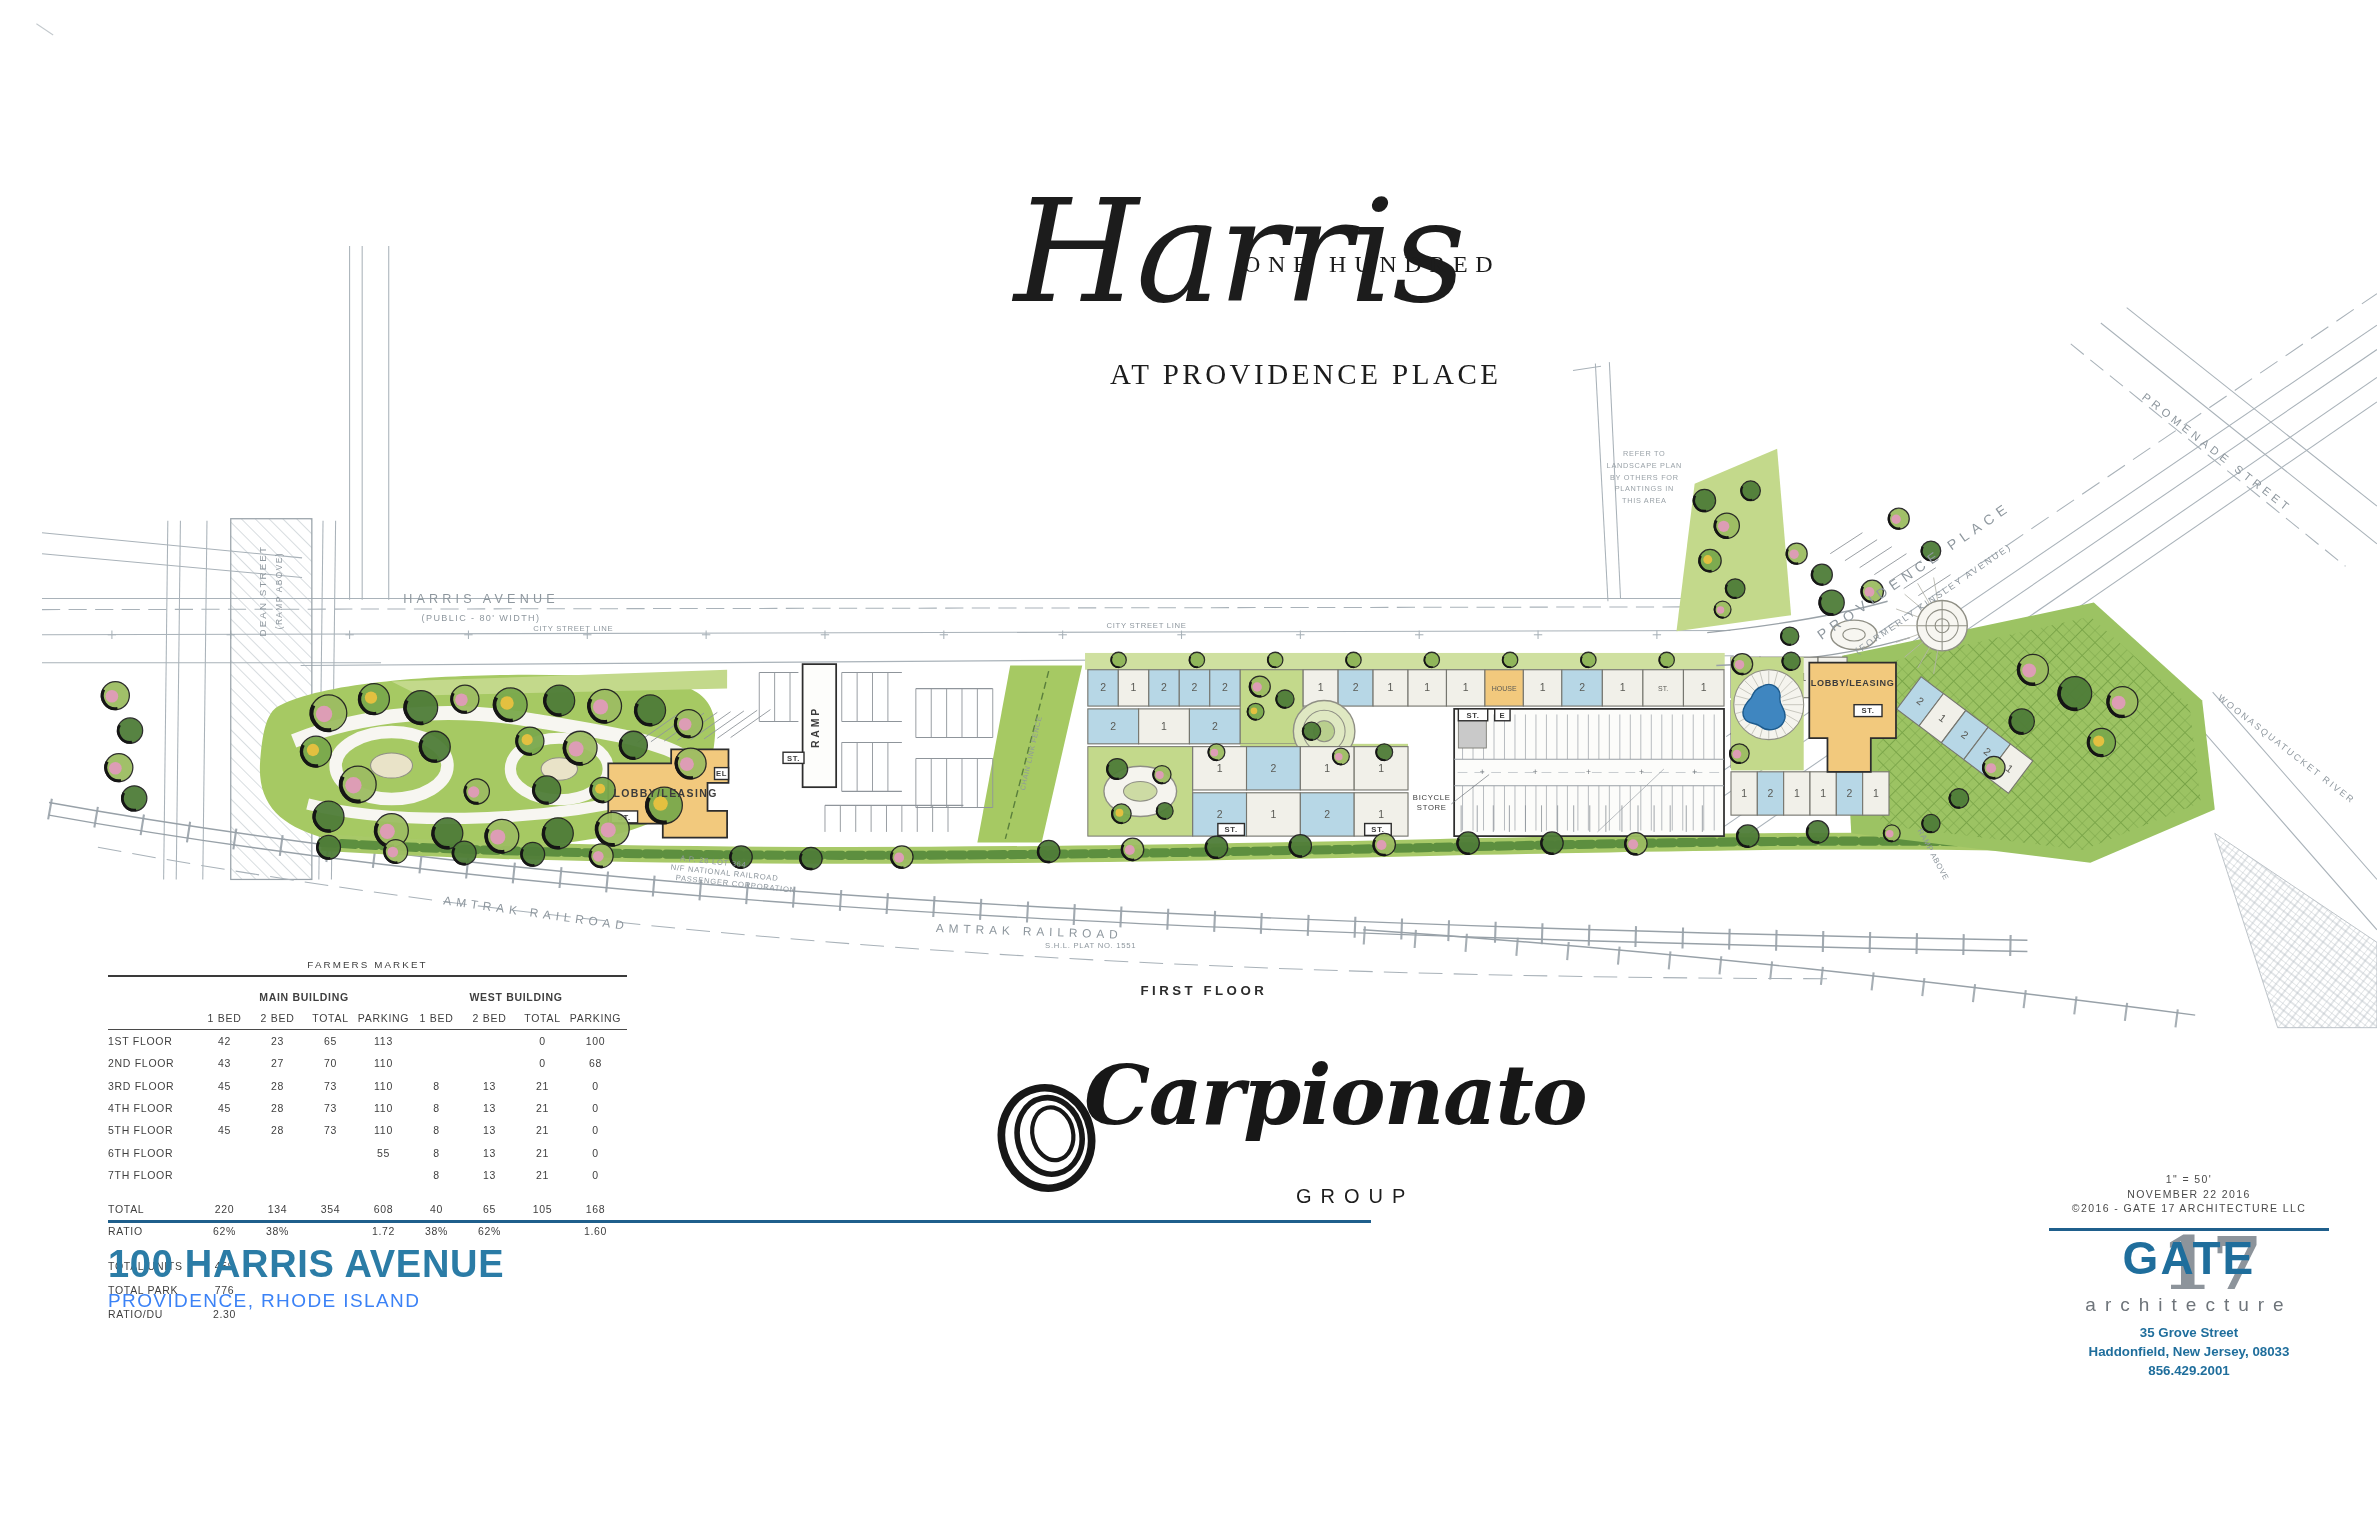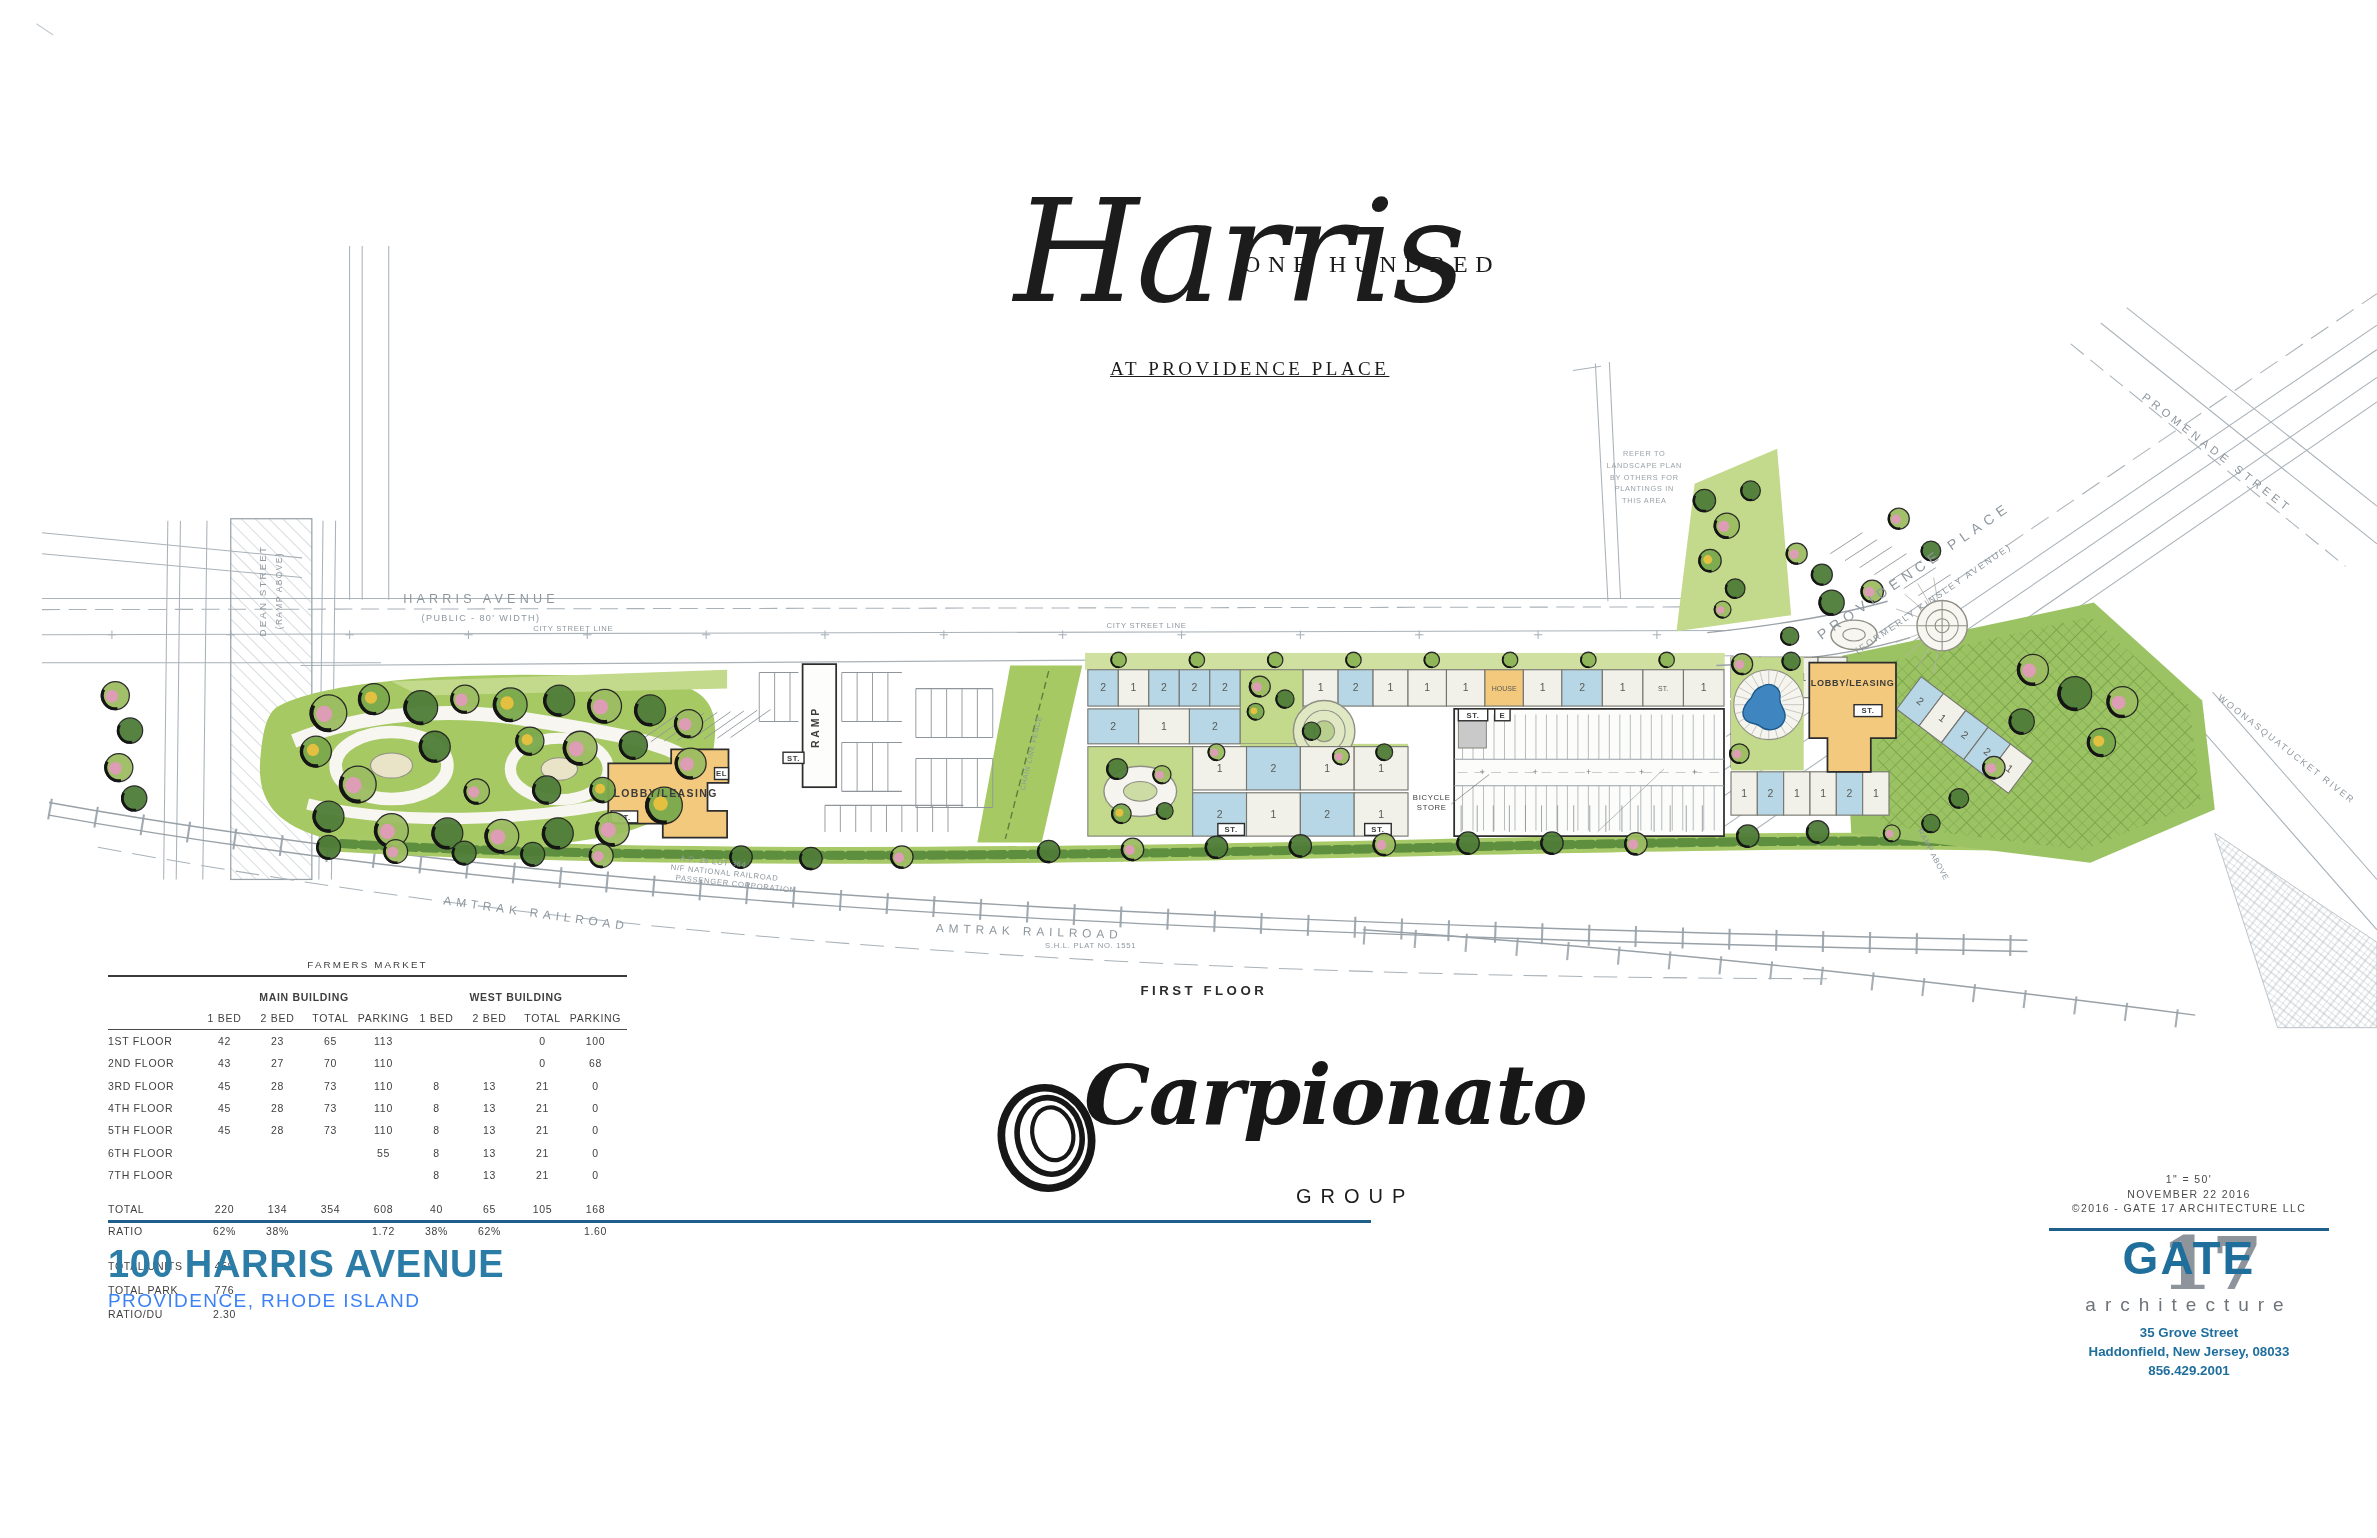--- a/index.html
+++ b/index.html
@@ -6,21 +6,21 @@
   #sheet{position:relative;width:2377px;height:1538px;background:#ffffff;overflow:hidden;
          font-family:"Liberation Sans",sans-serif;color:#3c3c3c;}
   #plan-svg{position:absolute;left:0;top:0;}
   
   #proj-title{position:absolute;left:1014px;top:210px;width:531px;height:189px;color:#1c1c1c;}
   #proj-title .script{position:absolute;left:0;top:-42px;font-family:"DejaVu Serif","Liberation Serif",serif;
       font-style:italic;font-weight:normal;font-size:143px;letter-spacing:-2.8px;white-space:nowrap;}
   #proj-title .pre{position:absolute;left:229px;top:41px;font-family:"Liberation Serif",serif;
       font-size:24px;letter-spacing:7.7px;white-space:nowrap;}
   #proj-title .sub{position:absolute;left:96px;top:148px;font-family:"Liberation Serif",serif;
-      font-size:19px;letter-spacing:3.5px;white-space:nowrap;text-decoration:underline;}
+      font-size:29px;letter-spacing:3.5px;white-space:nowrap;}
   
   #utable{position:absolute;left:108px;top:959px;width:519px;font-size:10.5px;letter-spacing:0.7px;color:#3f3f3f;}
   #utable .ttl{text-align:center;letter-spacing:2.1px;padding-bottom:4.9px;border-bottom:2.1px solid #3a3a3a;font-size:9.8px;}
   .trow{display:grid;grid-template-columns:90px repeat(8,53px);height:22.4px;align-items:center;}
   .trow .c{text-align:center;}
   .trow .l{text-align:left;}
   .ghdr{height:21px;margin-top:9.8px;font-weight:bold;}
   .ghdr .g{text-align:center;}
   .chdr{border-bottom:1.4px solid #4a4a4a;height:21px;}
   .gap{height:11.2px;}

